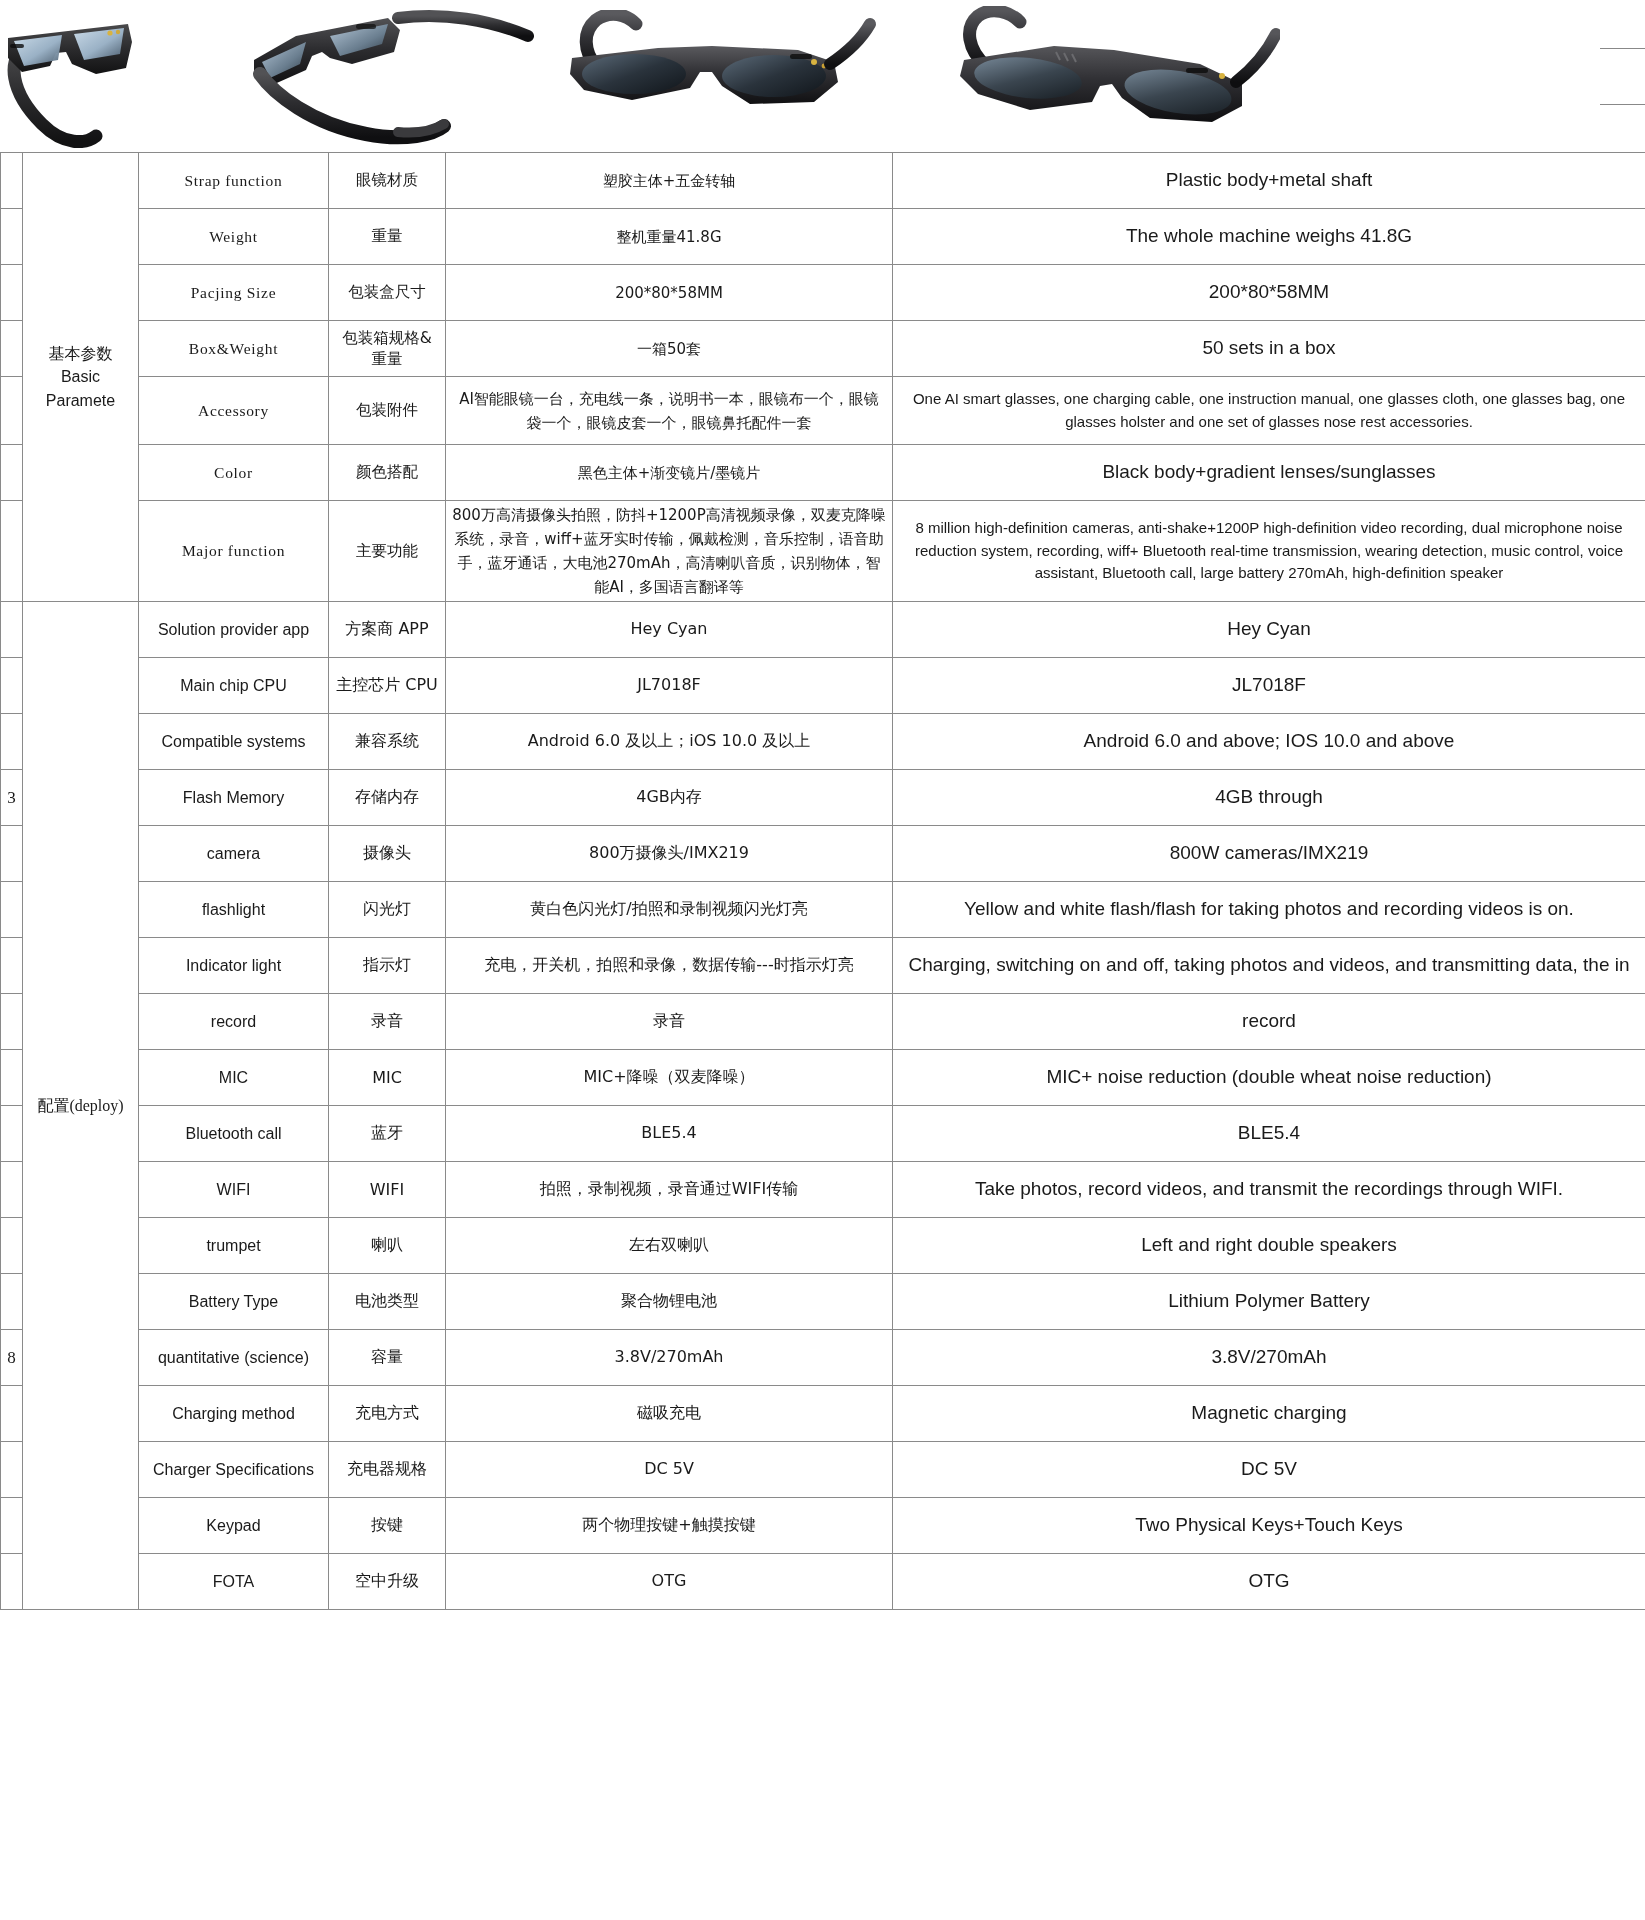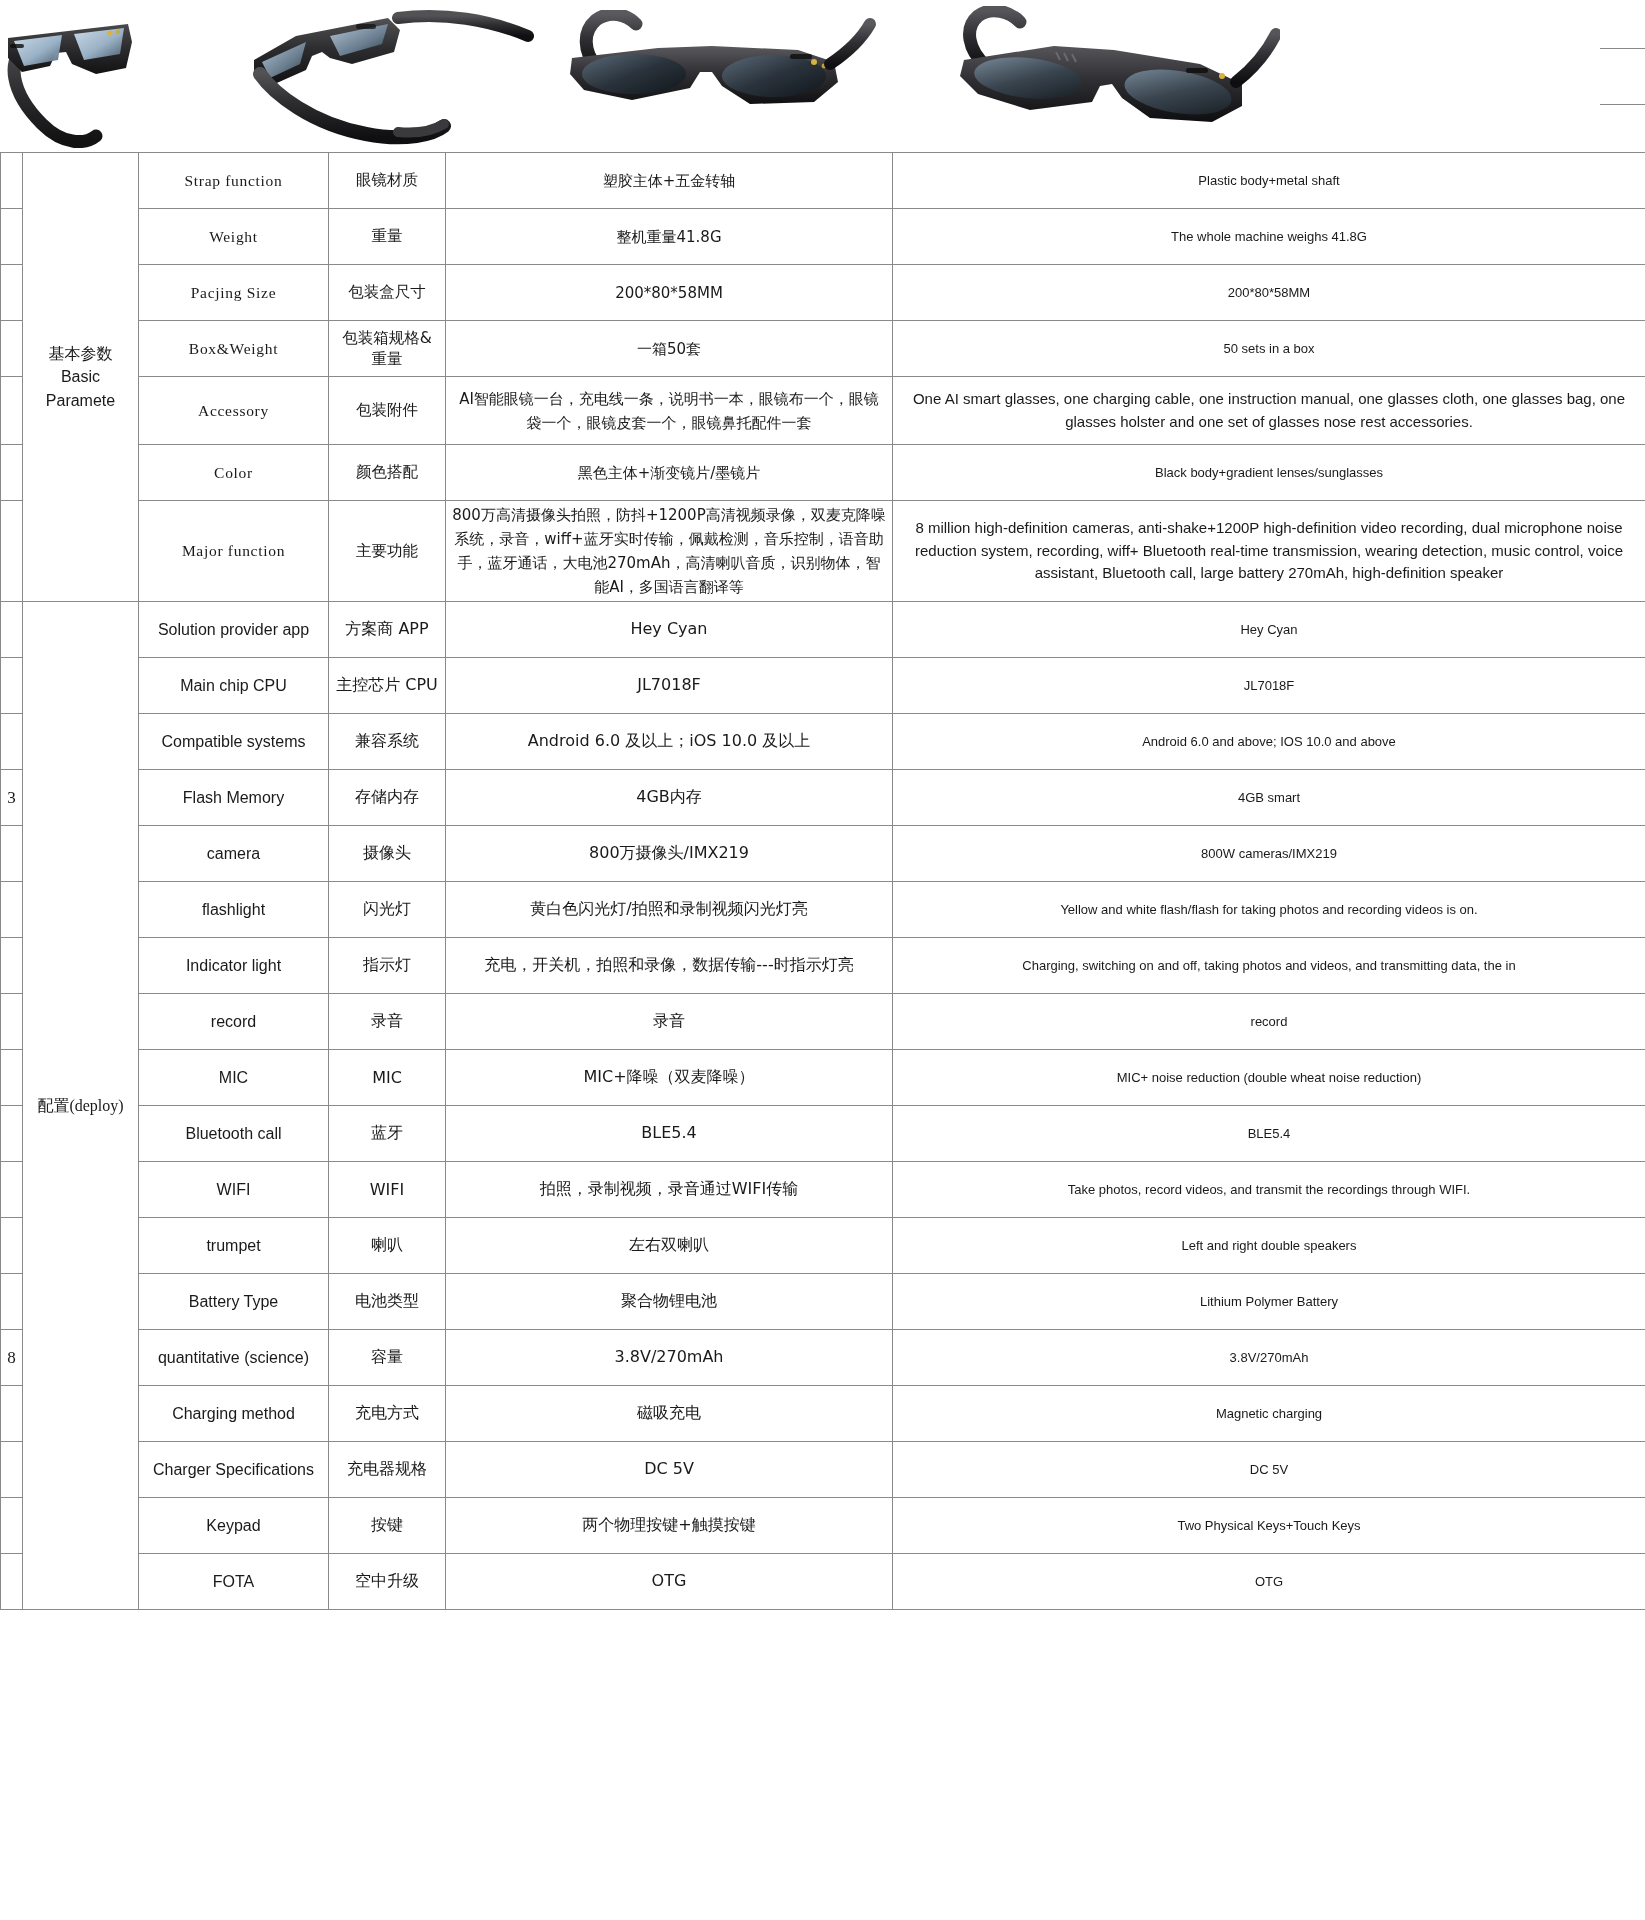--- a/index.html
+++ b/index.html
@@ -118,21 +118,21 @@
     color: #222;
   }
   .val-zh-sans {
     font-family: "DejaVu Sans", sans-serif;
     font-size: 16px;
     line-height: 1.55;
     color: #111;
   }
   .val-en {
     font-family: "Liberation Sans", sans-serif;
-    font-size: 13px;
+    font-size: 19px;
     line-height: 1.5;
     color: #111;
   }
   .val-en.small { font-size: 15px; }
 
   
   .vb { vertical-align: bottom; }
   .nowrapclip { white-space: nowrap; }
 
   .thickline td { border-top: 2px solid #9a9a9a; }
@@ -333,21 +333,21 @@
           <td class="lbl-en-sans">Compatible systems</td>
           <td class="lbl-zh-sans">兼容系统</td>
           <td class="val-zh-sans">Android 6.0 及以上；iOS 10.0 及以上</td>
           <td class="val-en">Android 6.0 and above; IOS 10.0 and above</td>
         </tr>
         <tr style="height: 56px;">
           <td class="idx-cell">3</td>
           <td class="lbl-en-sans">Flash Memory</td>
           <td class="lbl-zh-sans">存储内存</td>
           <td class="val-zh-sans">4GB内存</td>
-          <td class="val-en vb">4GB smart</td>
+          <td class="val-en vb">4GB through</td>
         </tr>
         <tr style="height: 56px;">
           <td class="idx-cell"></td>
           <td class="lbl-en-sans">camera</td>
           <td class="lbl-zh-sans">摄像头</td>
           <td class="val-zh-sans">800万摄像头/IMX219</td>
           <td class="val-en vb">800W cameras/IMX219</td>
         </tr>
         <tr style="height: 56px;">
           <td class="idx-cell"></td>

